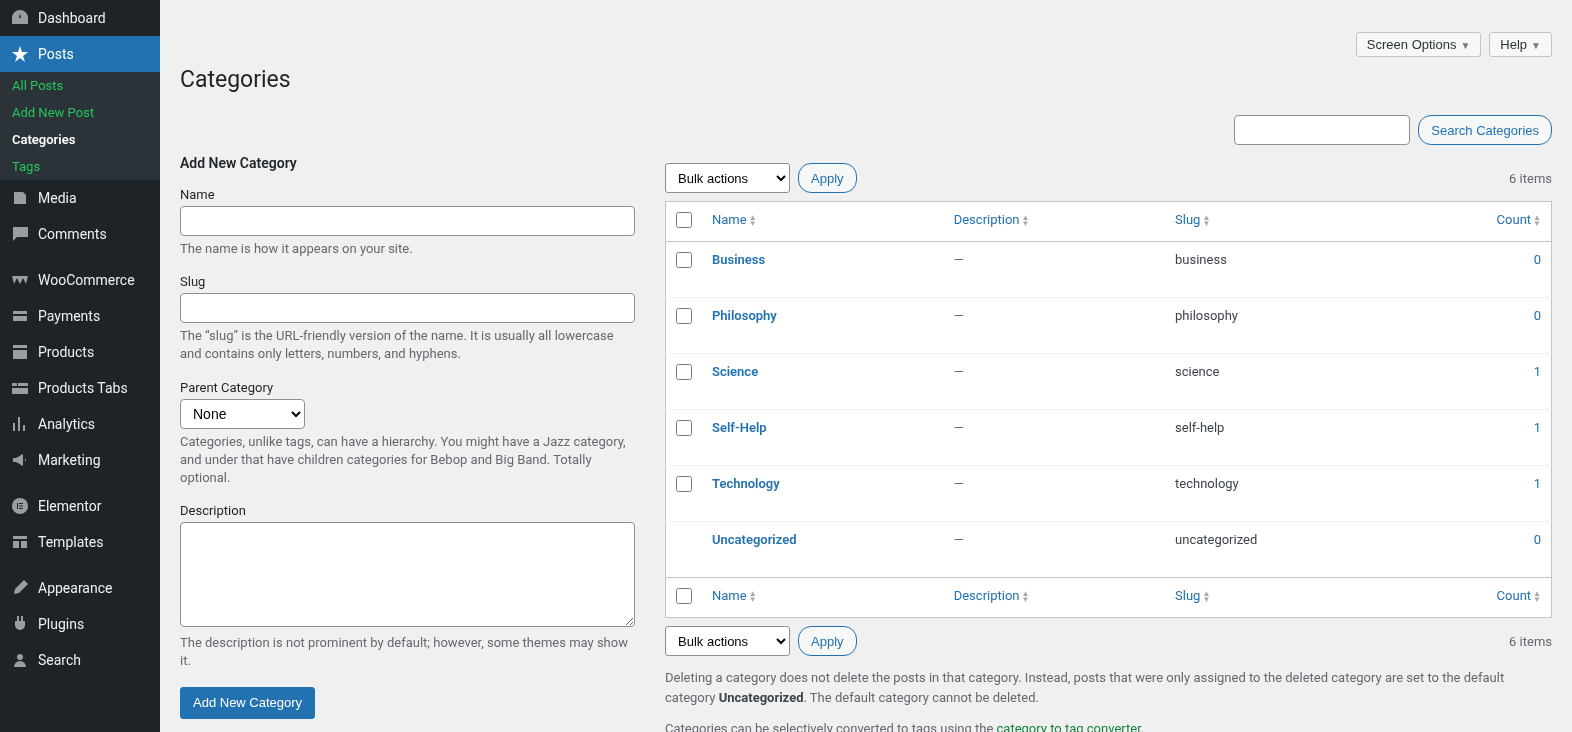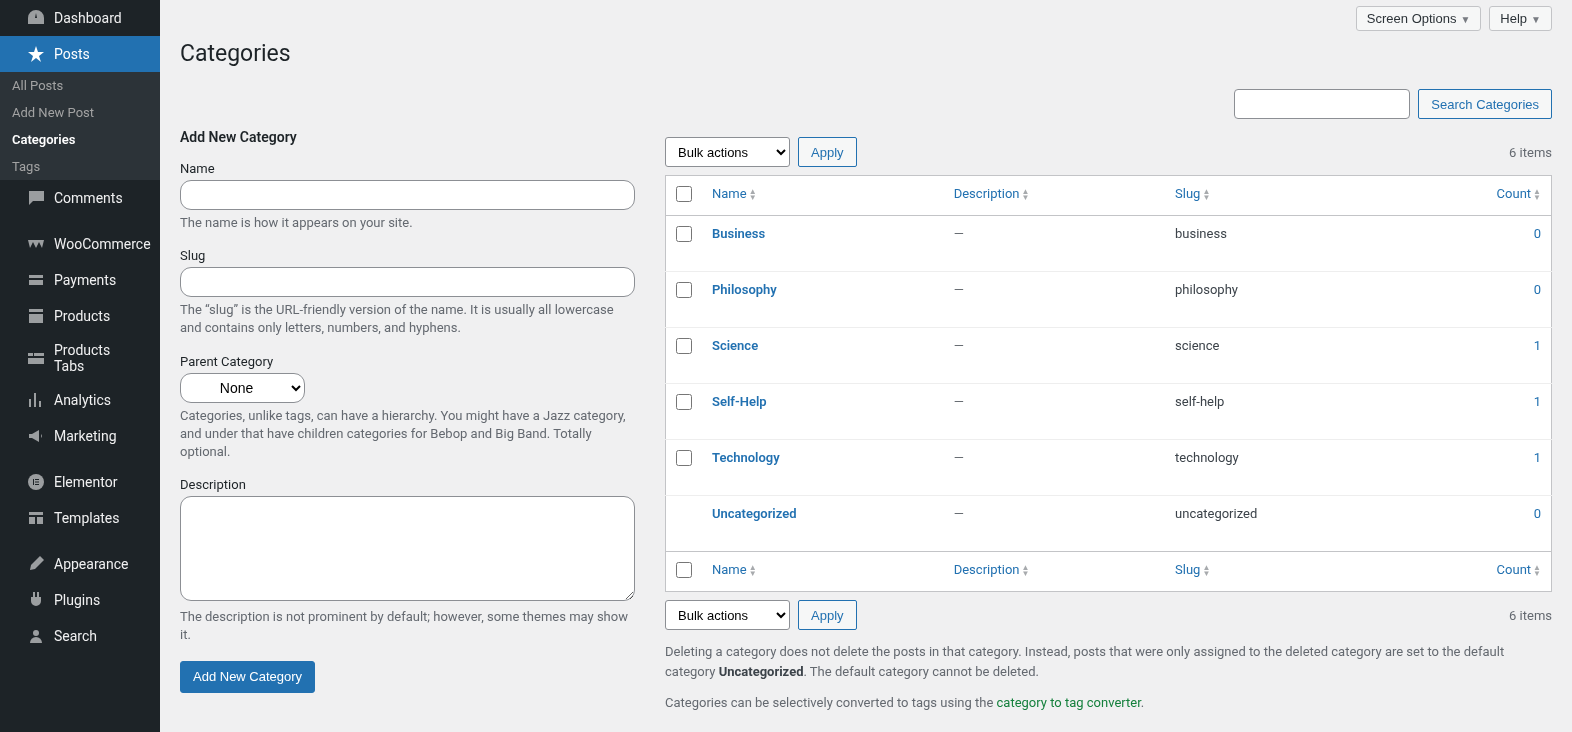--- a/index.html
+++ b/index.html
@@ -1,44 +1,44 @@
 <!DOCTYPE html>
 <html><head>
 <meta charset="utf-8">
 <style>
 * { box-sizing: border-box; margin: 0; padding: 0; }
 body { font-family: -apple-system, BlinkMacSystemFont, "Segoe UI", Roboto, sans-serif; font-size: 13px; color: #3c434a; background: #f0f0f1; display: flex; height: 732px; width: 1572px; overflow: hidden; }
 
 
 .sidebar { width: 160px; background: #1d2327; color: #f0f0f1; flex-shrink: 0; }
-.sidebar-item { display: flex; align-items: center; padding: 8px 26px; color: #f0f0f1; cursor: pointer; font-size: 14px; }
+.sidebar-item { display: flex; align-items: center; padding: 8px 10px; color: #f0f0f1; cursor: pointer; font-size: 14px; }
 .sidebar-item .icon { width: 20px; height: 20px; margin-right: 8px; opacity: 0.6; display: flex; align-items: center; justify-content: center; }
 .sidebar-item.active { background: #2271b1; color: #ffffff; position: relative; }
 .sidebar-item.active .icon { opacity: 1; }
 .sidebar-item.active::after { content: ""; position: absolute; right: -8px; top: 50%; transform: translateY(-50%); border: 8px solid transparent; border-right-color: #f0f0f1; }
-.sidebar-subitem { padding: 6px 12px 6px 12px; font-size: 13px; color: #a3a3a3; cursor: pointer; background: #2c3338; }
+.sidebar-subitem { padding: 6px 12px 6px 12px; font-size: 13px; color: #22c55e; cursor: pointer; background: #2c3338; }
 .sidebar-subitem.current { color: #fff; font-weight: 600; }
 .icon svg { width: 20px; height: 20px; fill: currentColor; }
 
 
-.main { flex: 1; padding: 0 20px 20px; overflow: auto; }
+.main { flex: 1; padding: 0 20px 20px; overflow: auto; margin-top: 26px; }
 .topbar { display: flex; justify-content: flex-end; gap: 8px; padding-top: 6px; }
 .top-btn { background: #f6f7f7; border: 1px solid #c3c4c7; padding: 4px 10px; font-size: 13px; cursor: pointer; border-radius: 3px; color: #2c3338; }
 .top-btn .tri { margin-left: 4px; font-size: 10px; color: #787c82; }
 h1.page-title { font-size: 23px; font-weight: 400; padding: 9px 0 4px; color: #1d2327; }
 .search-row { display: flex; justify-content: flex-end; gap: 8px; margin: 18px 0 10px; }
 .search-row input { width: 176px; height: 30px; border: 1px solid #8c8f94; border-radius: 4px; padding: 0 8px; }
-.btn-secondary { background: #f6f7f7; border: 1px solid #2271b1; color: #2271b1; padding: 0 12px; height: 30px; font-size: 13px; border-radius: 2px; cursor: pointer; }
+.btn-secondary { background: #f6f7f7; border: 1px solid #2271b1; color: #2271b1; padding: 0 12px; height: 30px; font-size: 13px; border-radius: 13px; cursor: pointer; }
 .cols { display: flex; gap: 30px; }
 .col-left { width: 455px; flex-shrink: 0; }
 .col-right { flex: 1; }
 .col-left h2 { font-size: 14px; font-weight: 600; margin-bottom: 16px; color: #1d2327; }
 .field { margin-bottom: 16px; }
 .field label { display: block; font-size: 13px; margin-bottom: 4px; color: #1d2327; }
-.field input, .field select, .field textarea { width: 100%; border: 1px solid #8c8f94; border-radius: 11px; padding: 4px 0; font-size: 14px; background: #fff; text-align: center; }
+.field input, .field select, .field textarea { width: 100%; border: 1px solid #8c8f94; border-radius: 4px; padding: 4px 8px; font-size: 14px; background: #fff; }
 .field input { height: 30px; }
 .field select { height: 30px; width: 125px; background: #fff; }
 .field textarea { height: 105px; resize: both; }
 .field .help { font-size: 13px; color: #646970; margin-top: 4px; line-height: 1.4; }
 .btn-primary { background: #2271b1; border: 1px solid #2271b1; color: #fff; padding: 0 12px; height: 32px; font-size: 13px; border-radius: 3px; cursor: pointer; }
 
 
 .tablenav { display: flex; justify-content: space-between; align-items: center; margin: 8px 0; gap: 15px; }
 .tablenav .left { display: flex; gap: 8px; }
 .tablenav select { height: 30px; border: 1px solid #8c8f94; border-radius: 3px; padding: 0 24px 0 8px; background: #fff; font-size: 13px; }
@@ -82,20 +82,28 @@
       </span>
       <span>Posts</span>
     </div>
     <div class="sidebar-subitem">All Posts</div>
     <div class="sidebar-subitem">Add New Post</div>
     <div class="sidebar-subitem current">Categories</div>
     <div class="sidebar-subitem">Tags</div>
     <div class="sidebar-item">
       <span class="icon">
         <svg viewBox="0 0 20 20">
+          <path d="M4 4h9l3 3v9H4z M6 13l2-3 2 2 3-4 2 5z"></path>
+        </svg>
+      </span>
+      <span>Media</span>
+    </div>
+    <div class="sidebar-item">
+      <span class="icon">
+        <svg viewBox="0 0 20 20">
           <path d="M2 3h16v10H7l-4 4V3z"></path>
         </svg>
       </span>
       <span>Comments</span>
     </div>
     <div style="height: 10px;"></div>
     <div class="sidebar-item">
       <span class="icon">
         <svg viewBox="0 0 20 20">
           <path d="M2 6l2 8 3-6 3 6 3-6 3 6 2-8H2z"></path>

